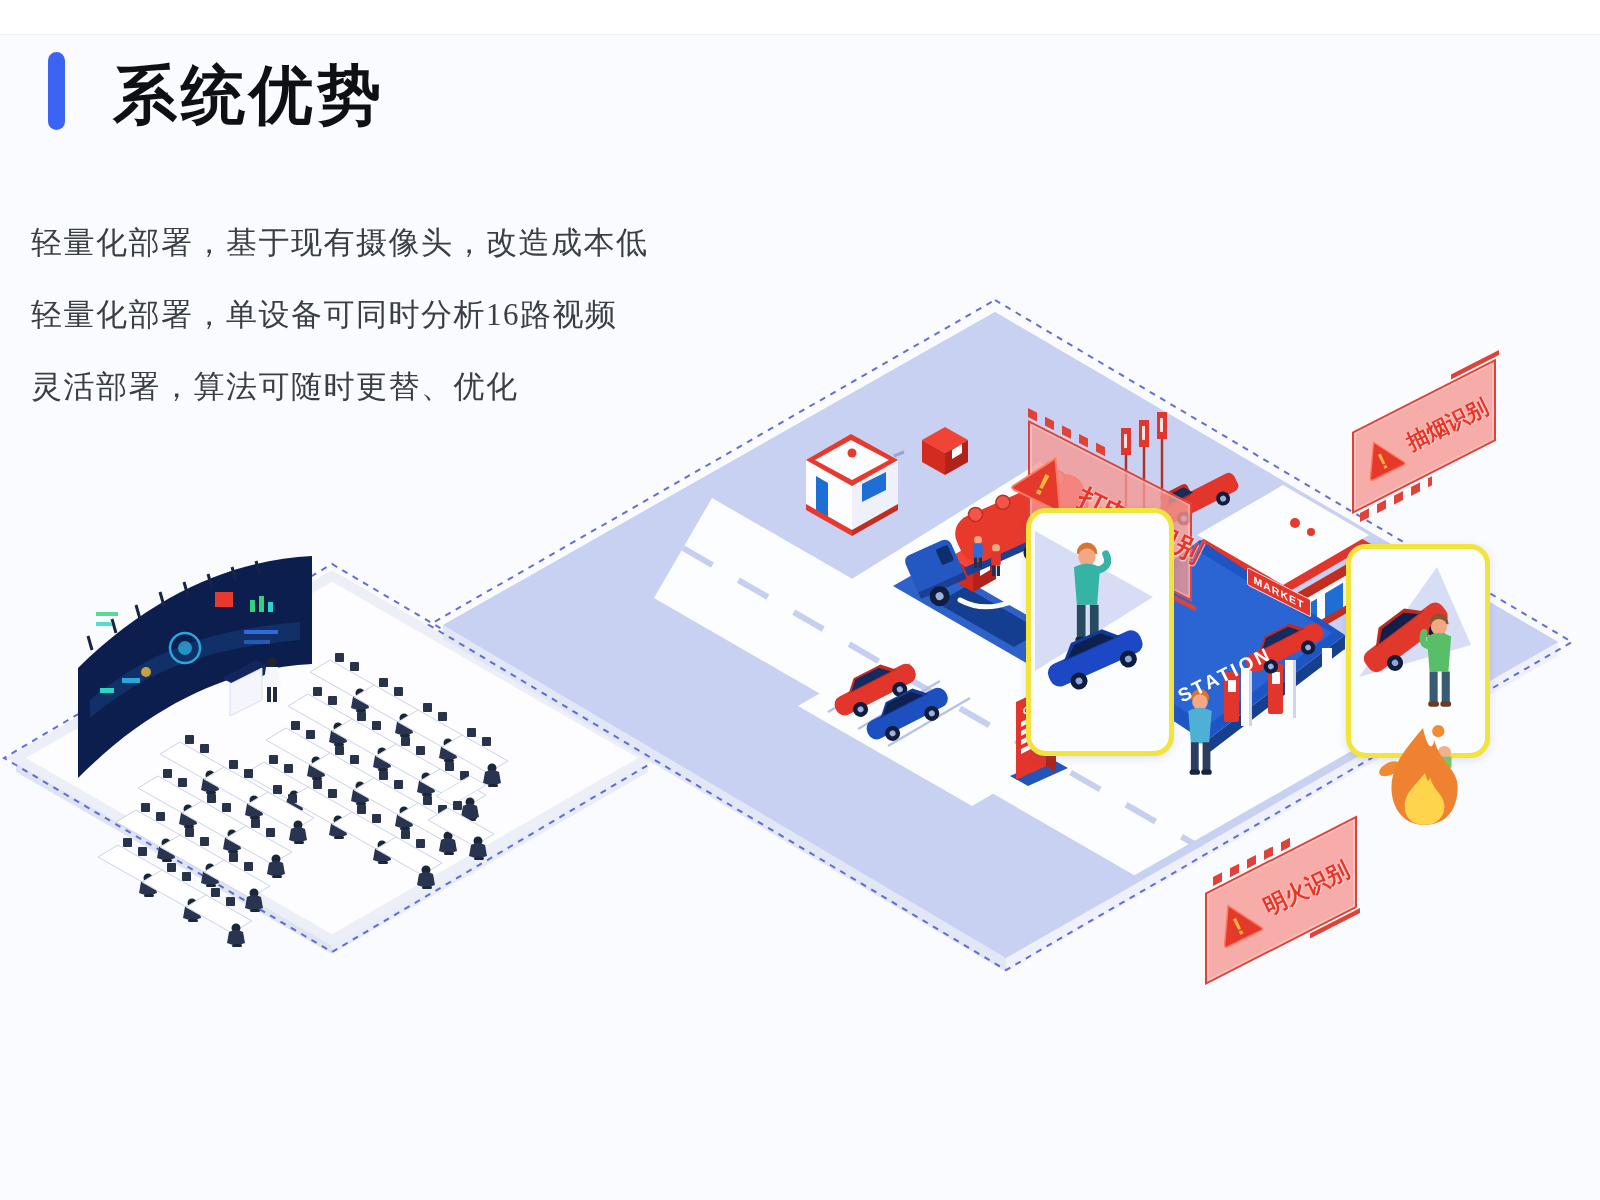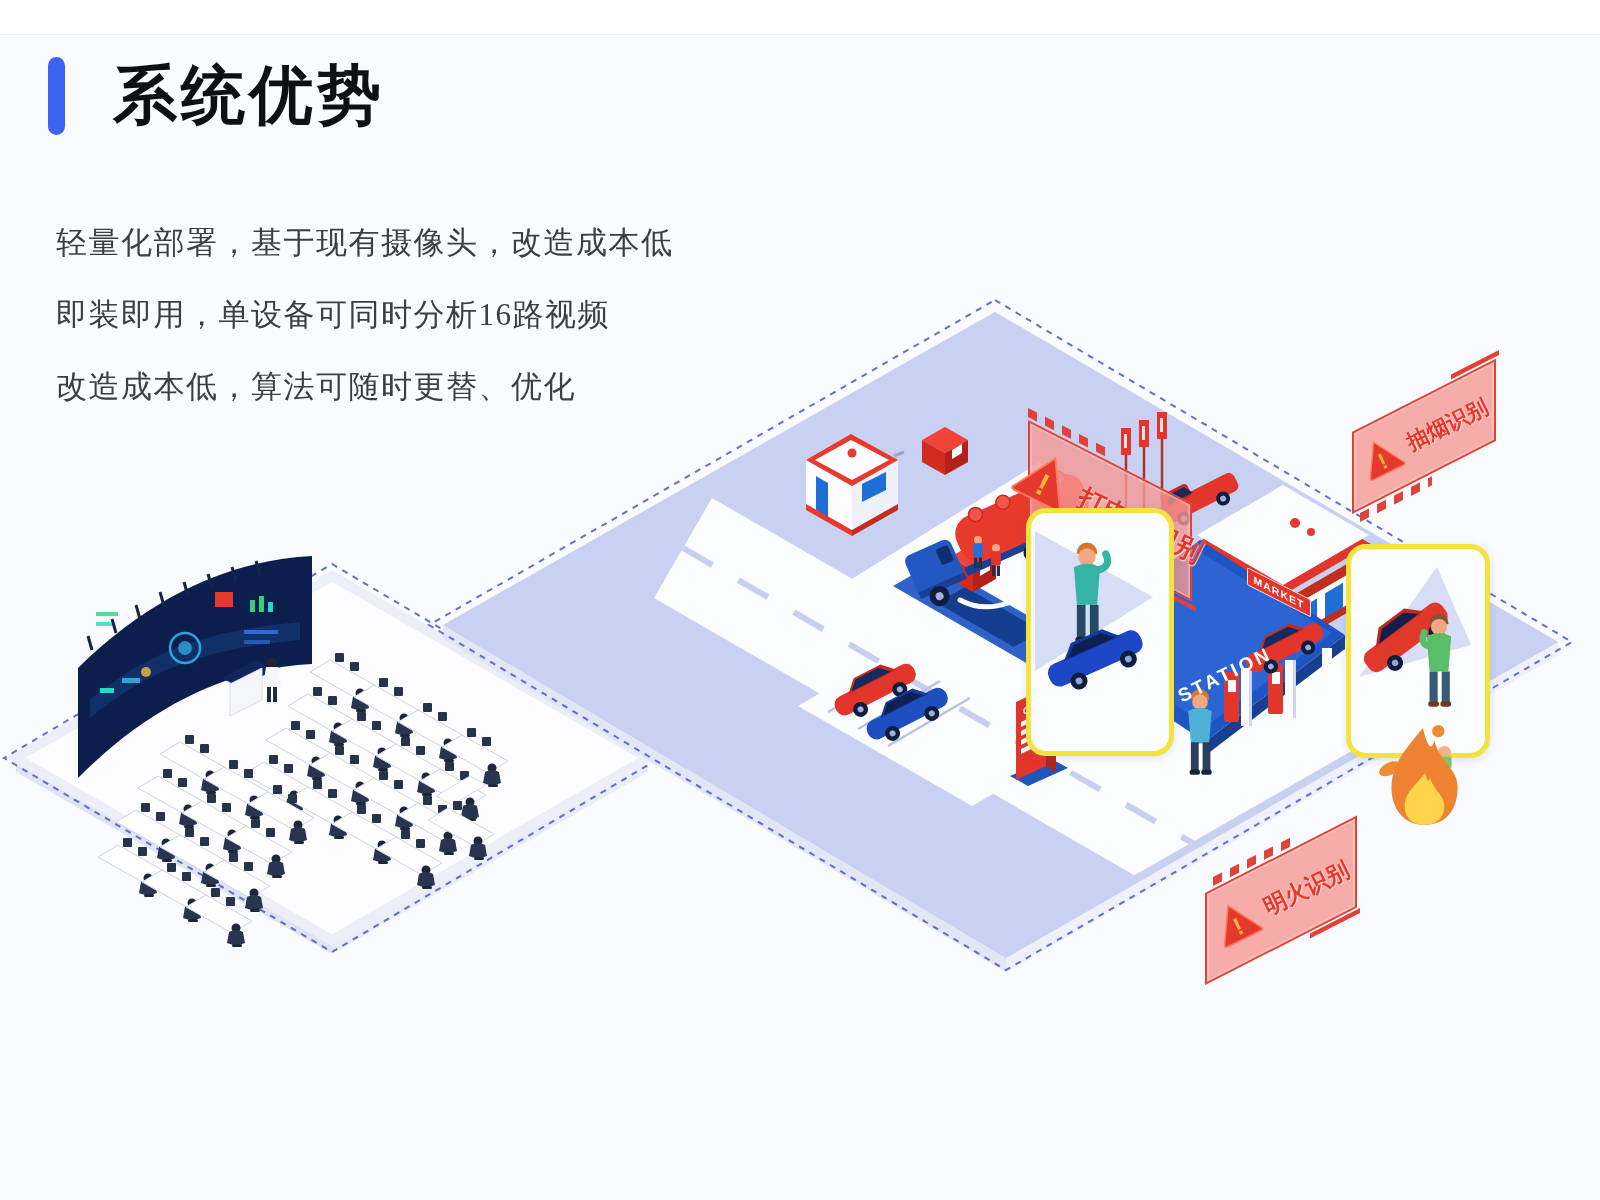--- a/index.html
+++ b/index.html
@@ -1,25 +1,25 @@
 <!DOCTYPE html>
 <html><head>
 <meta charset="utf-8">
 <style>
   html,body{margin:0;padding:0;background:#fafbfe;}
   .page{position:relative;width:1600px;height:1200px;overflow:hidden;background:#fafbfe;
         font-family:"Liberation Sans","DejaVu Sans",sans-serif;}
   .top-strip{position:absolute;left:0;top:0;width:100%;height:34px;background:#ffffff;
              border-bottom:1px solid #eef0f6;}
   
-  .title-row{position:absolute;left:48px;top:52px;display:flex;align-items:center;gap:48px;}
+  .title-row{position:absolute;left:48px;top:52px;display:flex;align-items:flex-start;gap:48px;}
   .accent-bar{width:17px;height:78px;border-radius:9px;background:#3c64f2;}
   .page-title{margin:0;font-size:64px;font-weight:900;color:#0e1014;letter-spacing:4px;}
   
-  .advantages{position:absolute;left:56px;top:226px;width:640px;}
+  .advantages{position:absolute;left:31px;top:226px;width:640px;}
   .advantages p{margin:0 0 38px 0;font-family:"Liberation Serif","DejaVu Serif",serif;
                 font-size:31px;color:#3a3f46;letter-spacing:1.5px;line-height:34px;}
   
   .scene{position:absolute;inset:0;}
   .scene svg.base{position:absolute;left:0;top:0;z-index:0;}
   .overlay-label{position:absolute;z-index:2;}
   .station-label{left:1140px;top:664px;width:170px;text-align:center;color:#ffffff;
                  font-size:19px;font-weight:bold;letter-spacing:3px;
                  transform:rotate(-26deg);transform-origin:center;}
   .market-sign{left:1247px;top:567px;width:62px;height:16px;line-height:16px;text-align:center;
@@ -70,22 +70,22 @@
 <div class="page">
   <div class="top-strip"></div>
 
   <header class="title-row">
     <span class="accent-bar"></span>
     <h1 class="page-title">系统优势</h1>
   </header>
 
   <section class="advantages">
     <p>轻量化部署，基于现有摄像头，改造成本低</p>
-    <p>即装即用，单设备可同时分析16路视频</p>
-    <p>改造成本低，算法可随时更替、优化</p>
+    <p>轻量化部署，单设备可同时分析16路视频</p>
+    <p>灵活部署，算法可随时更替、优化</p>
   </section>
 
   <div class="scene">
 
     <svg class="base" width="1600" height="1200" viewBox="0 0 1600 1200">
       <defs>
         <clipPath id="mainClip">
           <polygon points="995,312 1558,642 1006,958 443,625"></polygon>
         </clipPath>
         <g id="desk">

